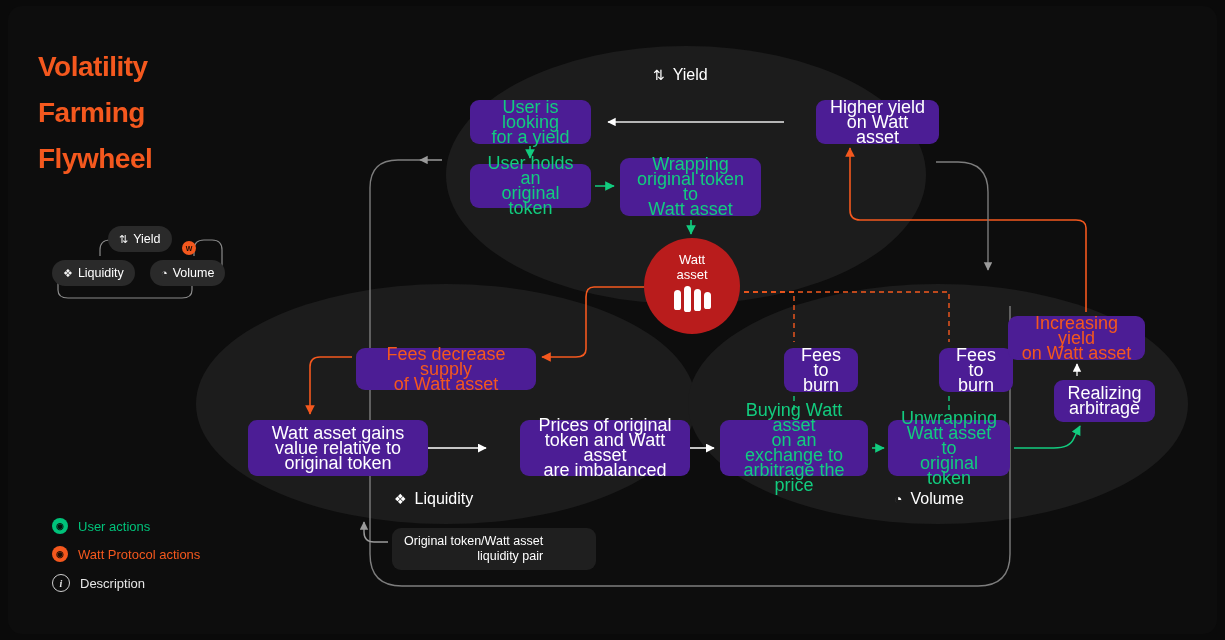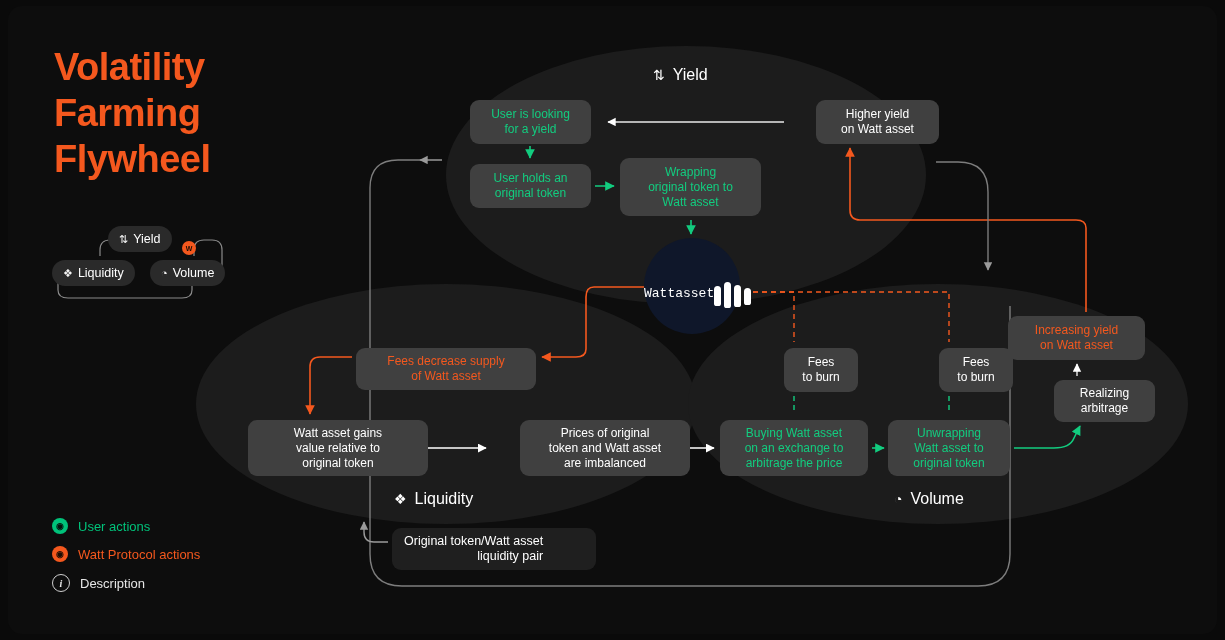--- a/index.html
+++ b/index.html
@@ -24,23 +24,23 @@
     width: 1209px;
     height: 628px;
     background: #0d0d0d;
     border-radius: 14px;
     overflow: hidden;
   }
 
   
   .title {
     position: absolute;
-    left: 46px;
+    left: 30px;
     top: 38px;
-    font-size: 38px;
+    font-size: 28px;
     line-height: 46px;
     font-weight: bold;
     color: #f4581e;
     letter-spacing: -0.5px;
   }
 
   
   .mini {
     position: absolute;
     left: 44px;
@@ -120,27 +120,27 @@
   #label-liq   { left: 386px; top: 484px; }
   #label-vol   { left: 886px; top: 484px; }
   .blob-label .gi { font-size: 14px; }
 
   
   #wires { position: absolute; left: 0; top: 0; width: 1209px; height: 628px; overflow: visible; }
 
   
   .node {
     position: absolute;
-    background: #404040;
+    background: #4c1d95;
     border-radius: 9px;
     display: flex;
     align-items: center;
     justify-content: center;
     text-align: center;
-    font-size: 12px;
+    font-size: 18px;
     line-height: 15px;
     padding: 8px 10px;
     box-sizing: border-box;
     color: #ffffff;
   }
   .n-green { color: #12cc7f; }
   .n-orange { color: #f4581e; }
   .n-white { color: #ffffff; margin-left: 28px; }
 
   #n-looking   { left: 462px; top: 94px;  width: 121px; height: 44px; }
@@ -165,24 +165,24 @@
     background: #1f1f1f; justify-content: flex-start; text-align: right;
     font-size: 12.5px; color: #ffffff; padding: 8px 12px;
   }
 
   
   #watt {
     position: absolute;
     left: 636px; top: 232px;
     width: 96px; height: 96px;
     border-radius: 50%;
-    background: #0f172a;
-    display: flex; flex-direction: row;
+    background: #b91c1c;
+    display: flex; flex-direction: column;
     align-items: center; justify-content: flex-start;
-    padding-top: 14px; box-sizing: border-box; font-family: Liberation Mono, monospace;
+    padding-top: 14px; box-sizing: border-box;
   }
   #watt .wt {
     font-size: 13px; line-height: 15px; color: #ffffff;
     text-align: center; font-weight: normal;
   }
   #watt .flames { display: flex; gap: 3px; margin-top: 4px; }
   #watt .flames i {
     display: block; width: 7px; height: 24px;
     background: #ffffff;
     border-radius: 4px 4px 3px 3px;

